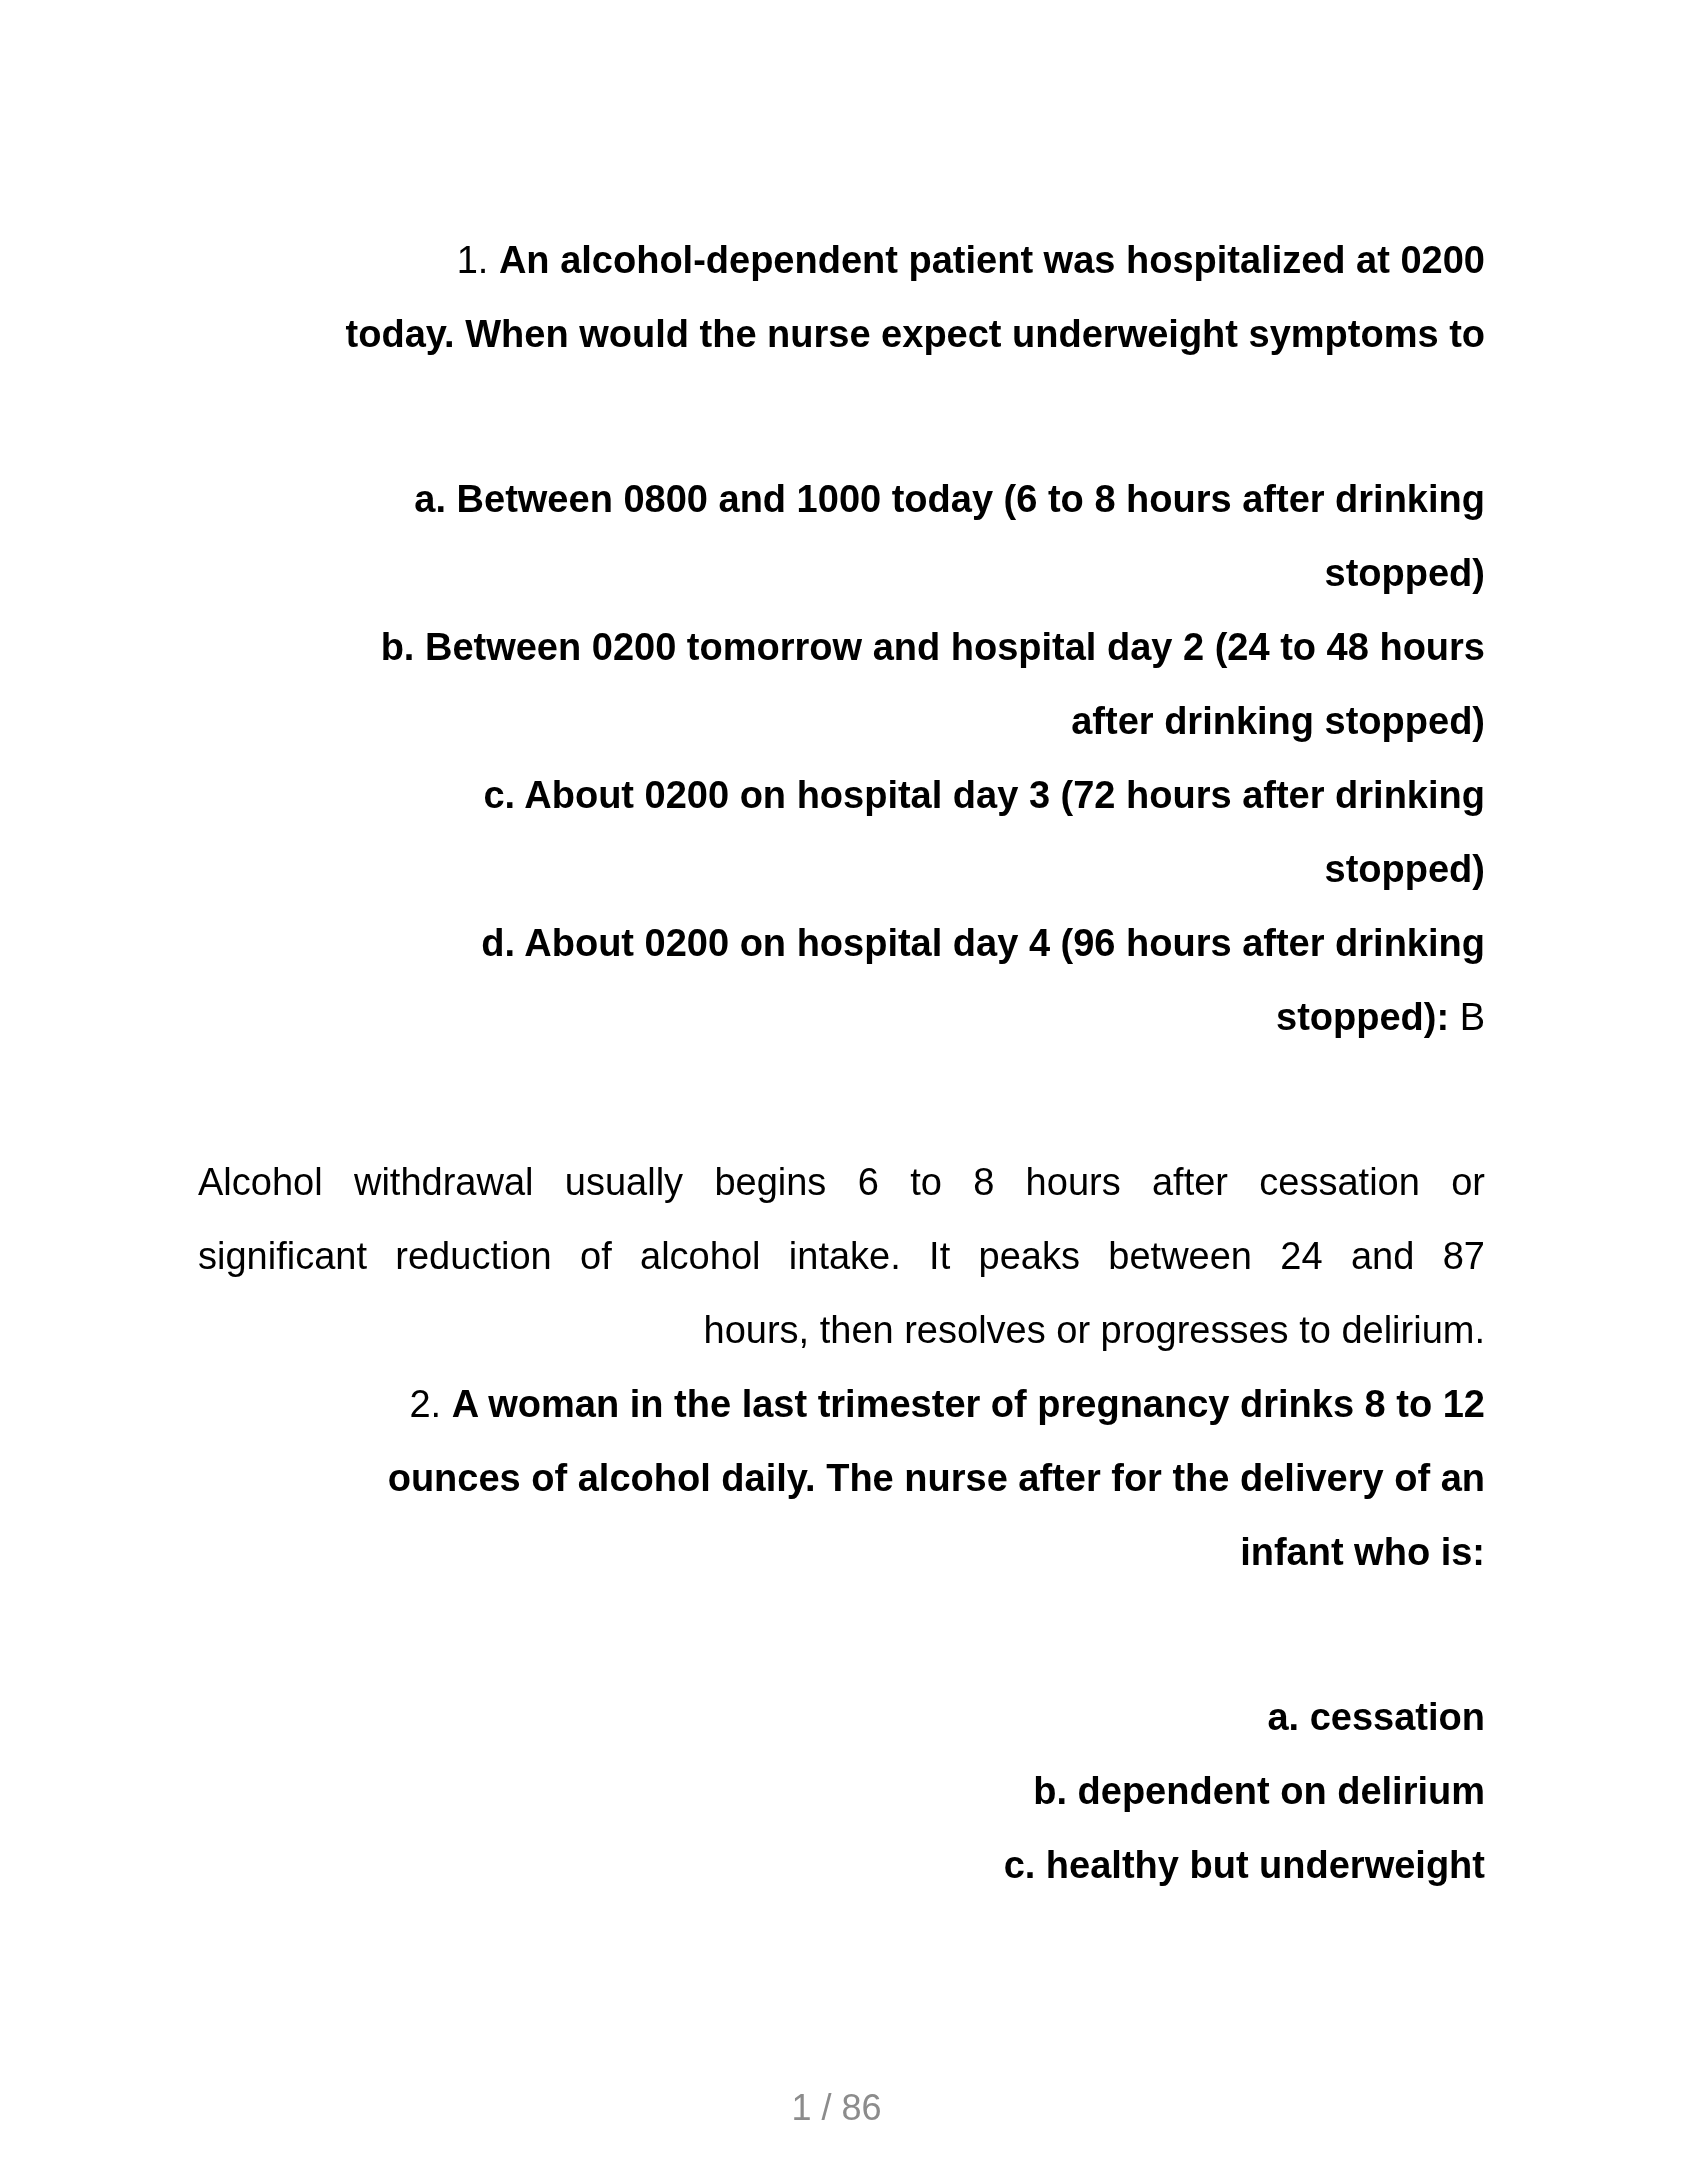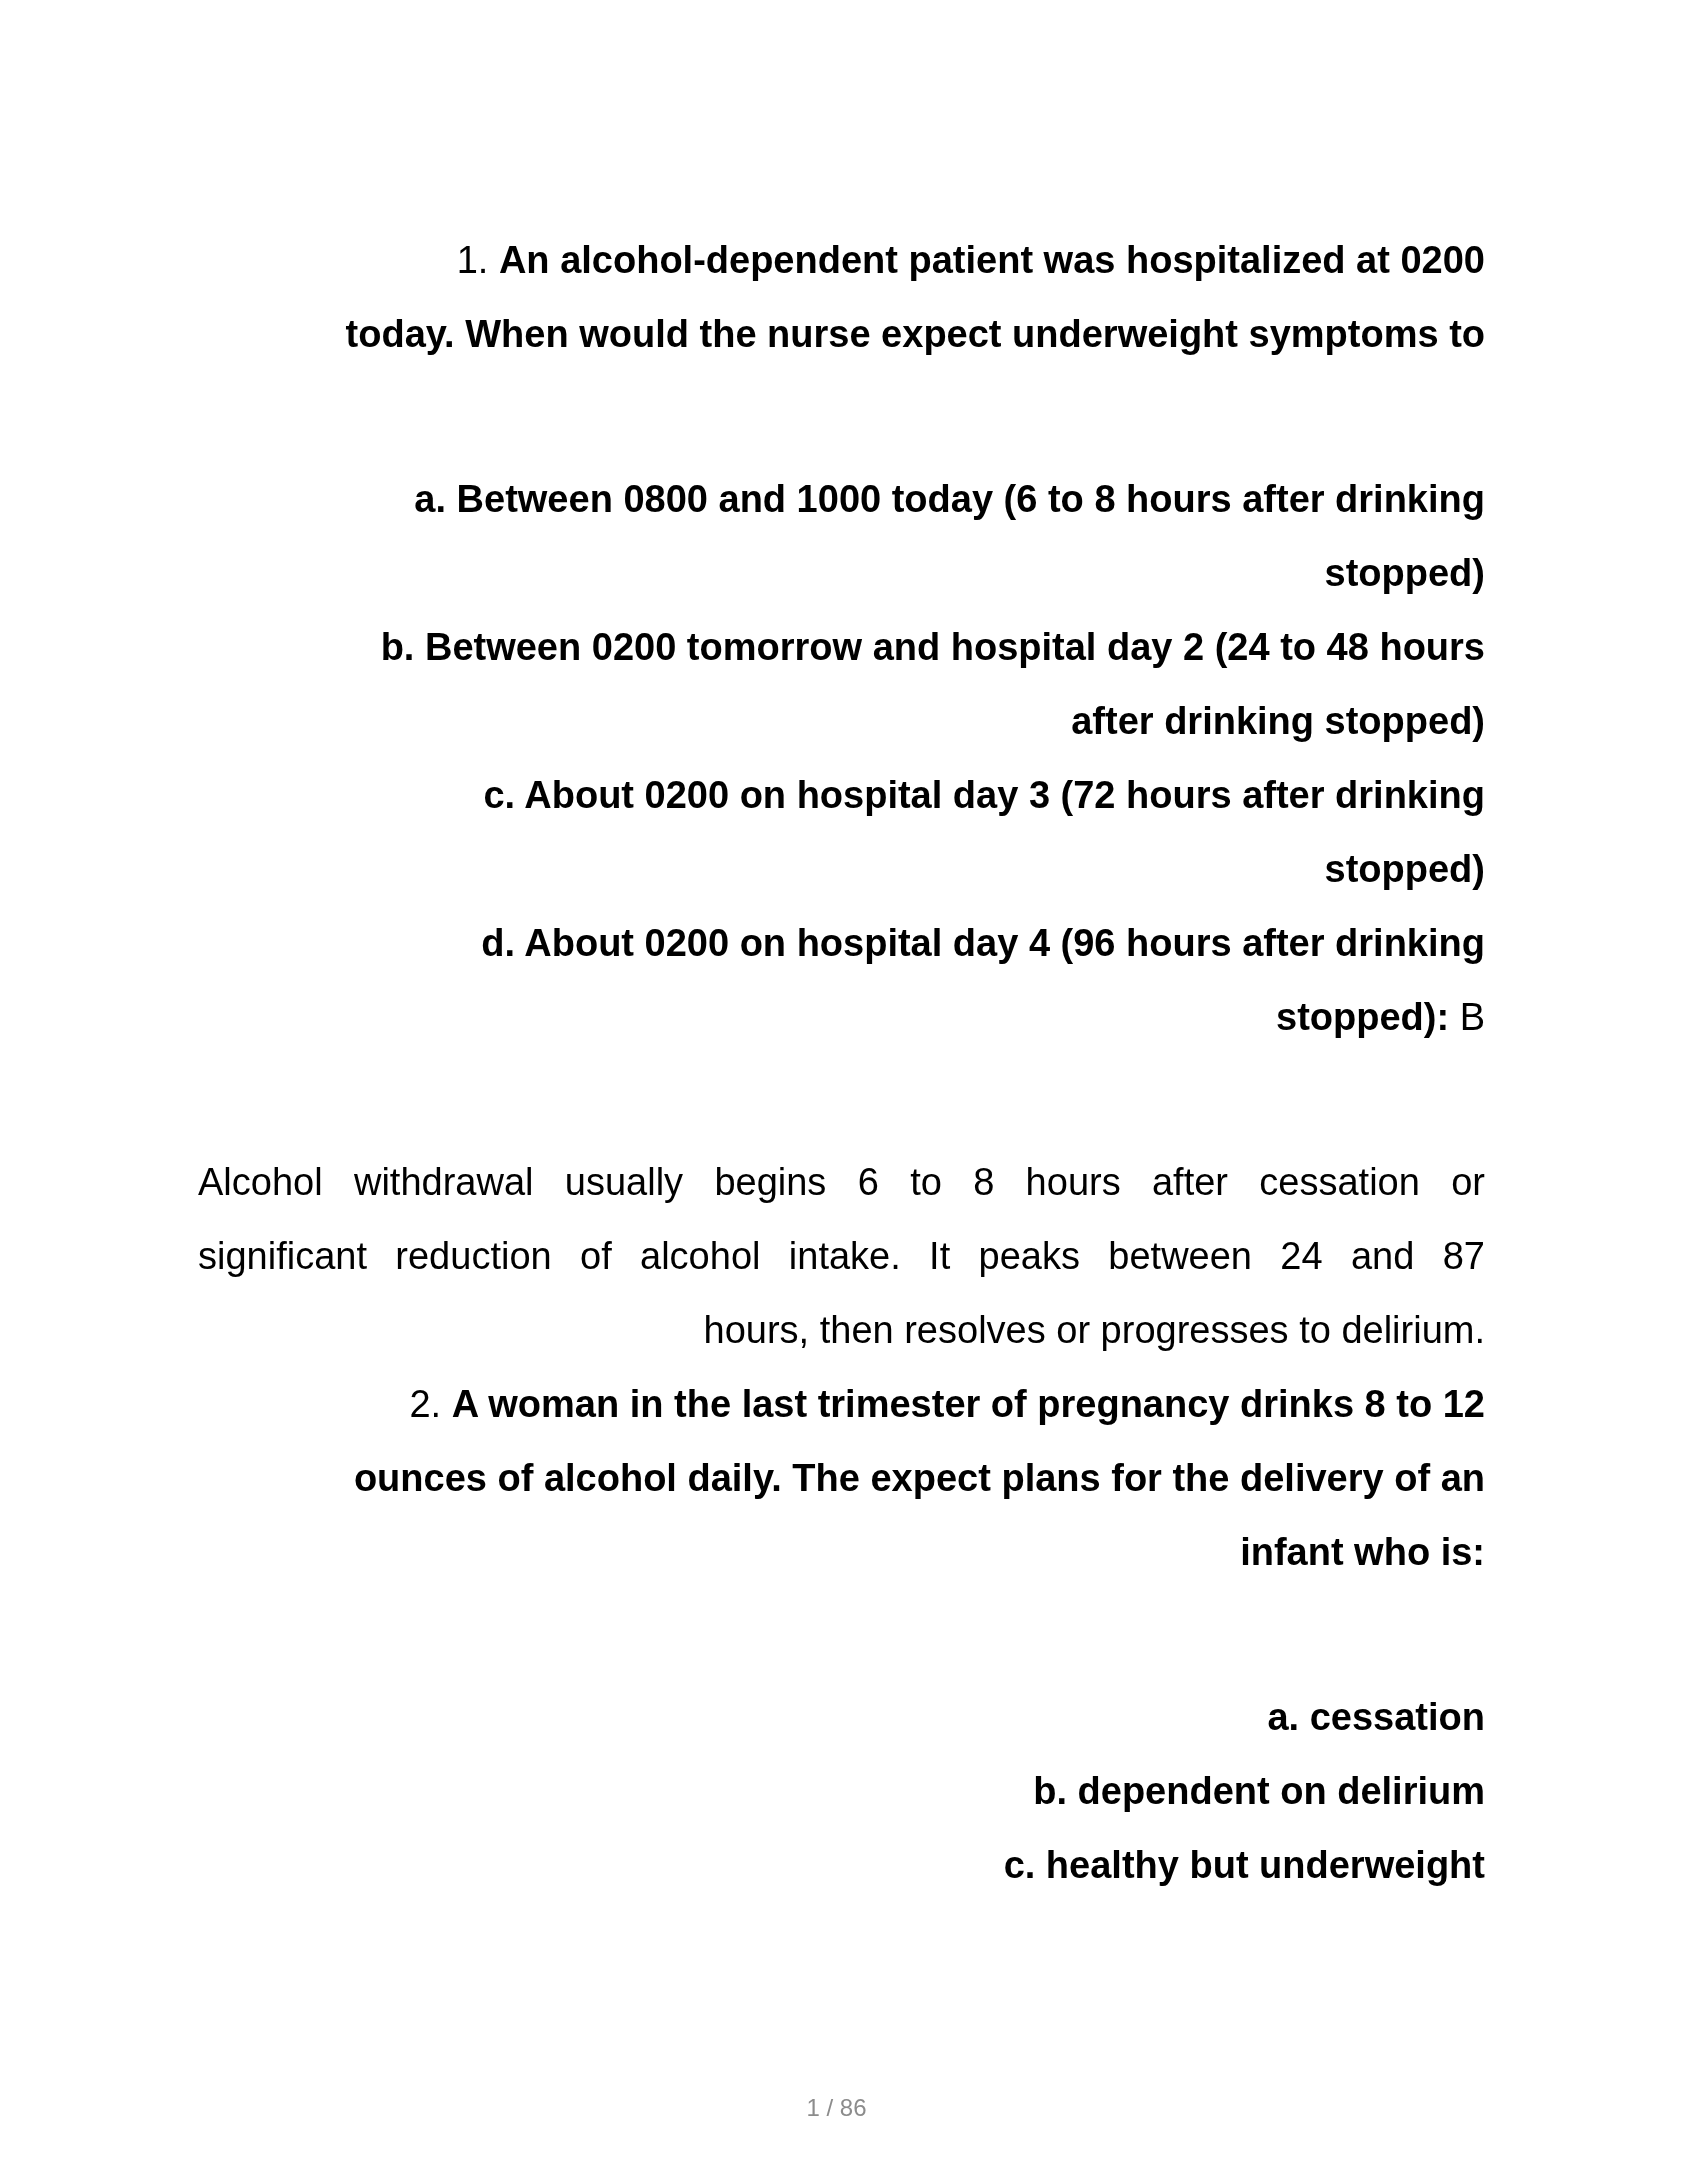--- a/index.html
+++ b/index.html
@@ -41,21 +41,21 @@
     text-align-last: justify;
   }
   .b { font-weight: bold; }
   .r { font-weight: normal; }
   .footer {
     position: absolute;
     left: 0;
     right: 10px;
     top: 2091px;
     text-align: center;
-    font-size: 24px;
+    font-size: 36px;
     line-height: 34px;
     color: var(--footer-color, #8c8c8c);
   }
 </style>
 </head>
 <body style="--page-bg: #ffffff; --text-color: #000000; --footer-color: #8c8c8c;">
 
 <div class="page">
   <div class="content">
       <div class="block">
@@ -72,21 +72,21 @@
         <div class="line"><span class="b">d. About 0200 on hospital day 4 (96 hours after drinking</span></div>
         <div class="line"><span class="b">stopped): </span><span class="r">B</span></div>
       </div>
       <div class="block" style="margin-top: 91px;">
         <div class="line just"><span class="r">Alcohol withdrawal usually begins 6 to 8 hours after cessation or</span></div>
         <div class="line just"><span class="r">significant reduction of alcohol intake. It peaks between 24 and 87</span></div>
         <div class="line"><span class="r">hours, then resolves or progresses to delirium.</span></div>
       </div>
       <div class="block">
         <div class="line"><span class="r">2. </span><span class="b">A woman in the last trimester of pregnancy drinks 8 to 12</span></div>
-        <div class="line"><span class="b">ounces of alcohol daily. The expect plans for the delivery of an</span></div>
+        <div class="line"><span class="b">ounces of alcohol daily. The nurse after for the delivery of an</span></div>
         <div class="line"><span class="b">infant who is:</span></div>
       </div>
       <div class="block" style="margin-top: 91px;">
         <div class="line"><span class="b">a. cessation</span></div>
         <div class="line"><span class="b">b. dependent on delirium</span></div>
         <div class="line"><span class="b">c. healthy but underweight</span></div>
       </div>
     </div>
   <div class="footer">
     <span>1 / 86</span>

